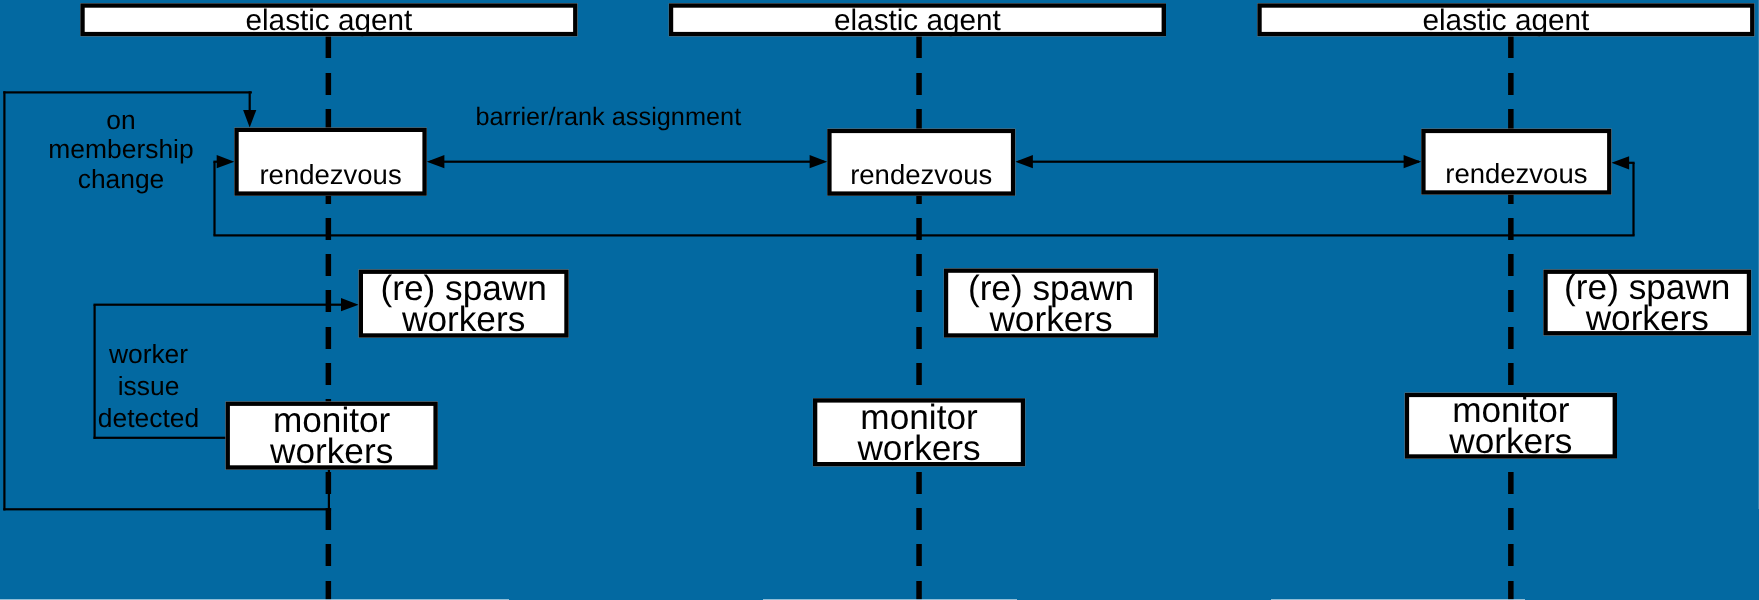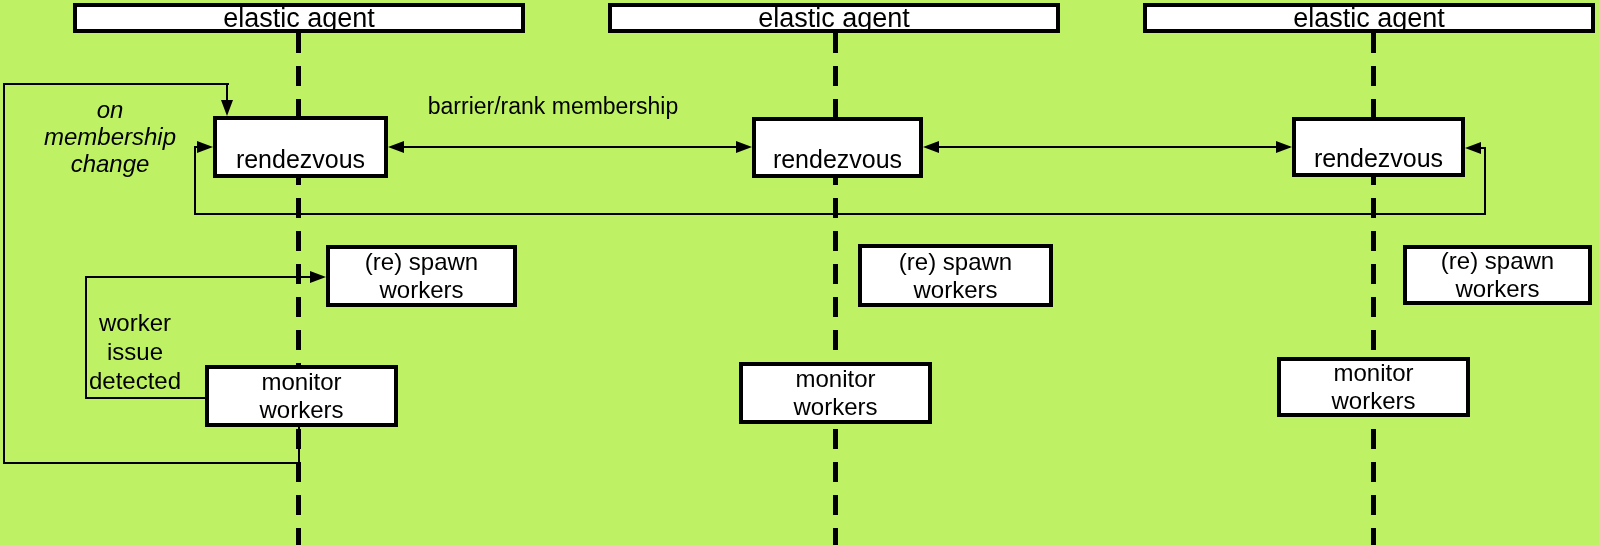--- a/index.html
+++ b/index.html
@@ -1,60 +1,60 @@
 <!DOCTYPE html>
 <html><head>
 <meta charset="utf-8">
 <style>
   html, body { margin: 0; padding: 0; background: #ffffff; }
   #canvas {
     position: relative;
     width: 1599px;
     height: 545px;
-    background: #bef264;
+    background: #0369a1;
     overflow: hidden;
     font-family: "Liberation Sans", sans-serif;
     color: #000000;
   }
   .box {
     position: absolute;
     box-sizing: border-box;
     background: #ffffff;
     border: 4px solid #000000;
     display: flex;
     align-items: center;
     justify-content: center;
     text-align: center;
     white-space: pre-line;
     z-index: 3;
     color: #000000;
   }
   .agent-box   { font-size: 27px; line-height: 26px; }
   .rdzv-box    { font-size: 25px; align-items: flex-end; }
-  .task-box    { font-size: 24px; line-height: 28px; text-align: center; }
+  .task-box    { font-size: 32px; line-height: 28px; text-align: center; }
   .lifeline {
     position: absolute;
     width: 5px;
     z-index: 1;
     background: repeating-linear-gradient(to bottom, #000 0px, #000 20px, transparent 20px, transparent 33px);
   }
   .hline { position: absolute; height: 2px; background: #000; z-index: 2; }
   .vline { position: absolute; width: 2px;  background: #000; z-index: 2; }
   .arr { position: absolute; width: 0; height: 0; z-index: 2; }
   .arr-right { border-top: 6px solid transparent; border-bottom: 6px solid transparent; border-left: 16px solid #000; }
   .arr-left  { border-top: 6px solid transparent; border-bottom: 6px solid transparent; border-right: 16px solid #000; }
   .arr-down  { border-left: 6px solid transparent; border-right: 6px solid transparent; border-top: 16px solid #000; }
   .note {
     position: absolute;
     text-align: center;
     white-space: pre-line;
     z-index: 3;
     color: #000000;
   }
-  .note-membership { left: 30px;  top: 96px;  width: 160px; font-size: 24px; line-height: 27px; font-style: italic; }
+  .note-membership { left: 30px;  top: 96px;  width: 160px; font-size: 24px; line-height: 27px; }
   .note-worker     { left: 55px;  top: 280px; width: 160px; font-size: 24px; line-height: 29px; margin-top: 28px; }
   .note-barrier    { left: 403px; top: 93px;  width: 300px; font-size: 23px; }
 
   
   .a1 { left: 73px;   top: 3px;   width: 452px; height: 30px; }
   .a2 { left: 608px;  top: 3px;   width: 452px; height: 30px; }
   .a3 { left: 1143px; top: 3px;   width: 452px; height: 30px; }
   .r1 { left: 213px;  top: 116px; width: 175px; height: 62px; }
   .r2 { left: 752px;  top: 117px; width: 171px; height: 61px; }
   .r3 { left: 1292px; top: 117px; width: 173px; height: 60px; }
@@ -124,15 +124,15 @@
 workers</span></div>
   <div class="box task-box m3"><span>monitor
 workers</span></div>
 
   <div class="note note-membership">on
 membership
 change</div>
   <div class="note note-worker">worker
 issue
 detected</div>
-  <div class="note note-barrier">barrier/rank membership</div>
+  <div class="note note-barrier">barrier/rank assignment</div>
 
 </div>
 
 </body></html>

